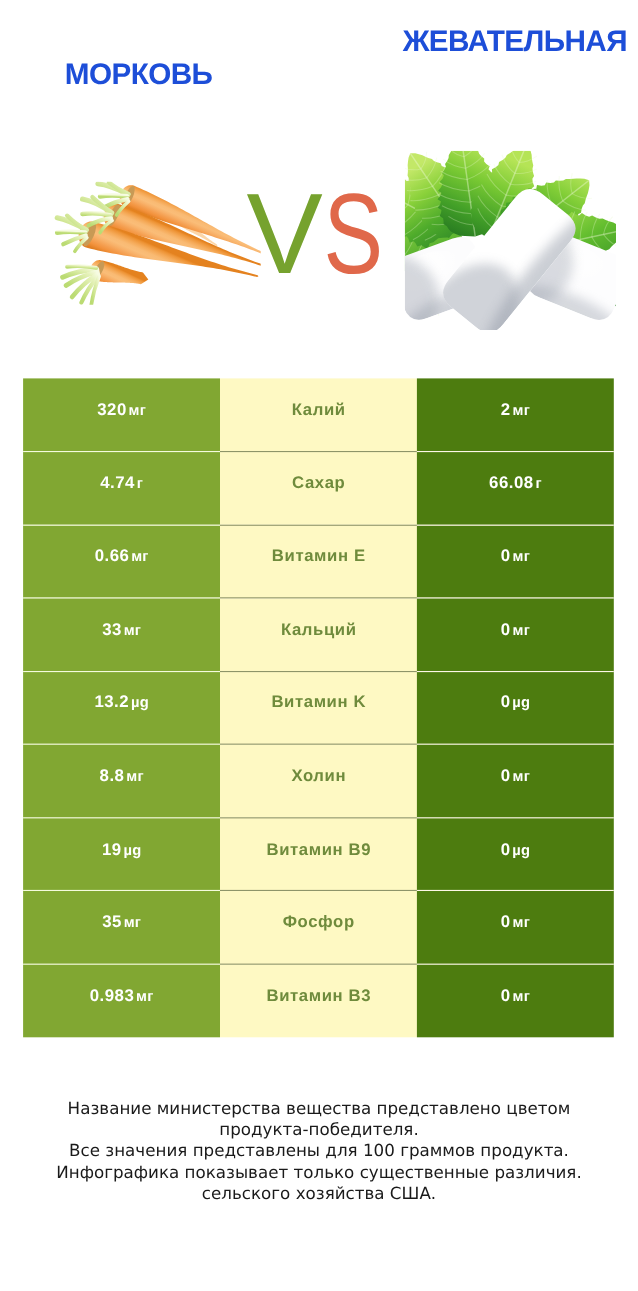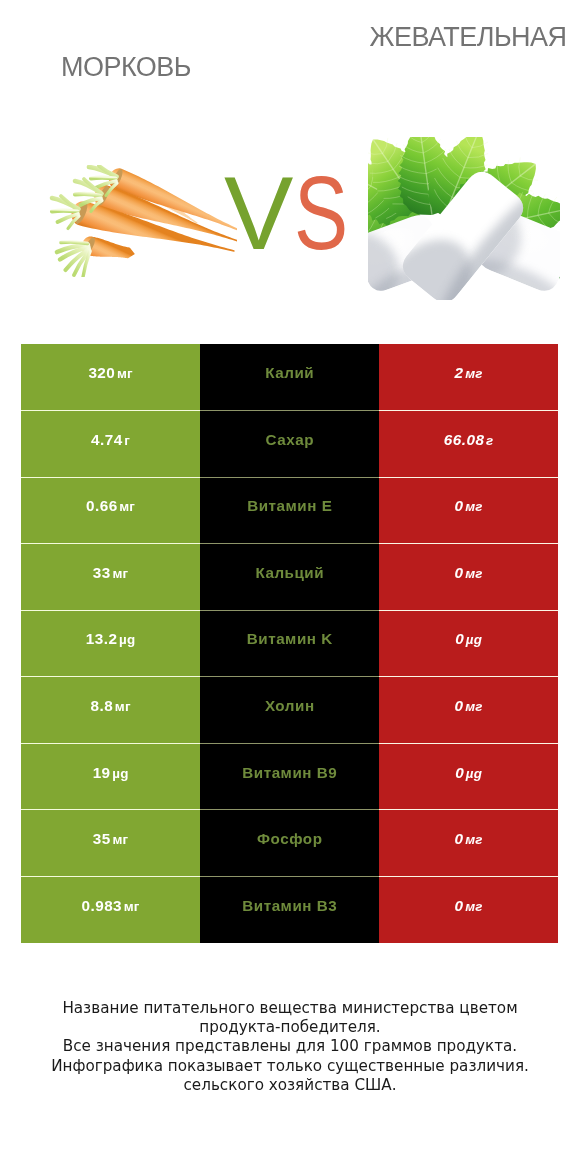--- a/index.html
+++ b/index.html
@@ -1,42 +1,42 @@
 <!DOCTYPE html>
 <html><head>
 <meta charset="utf-8">
 <title>infographic</title>
 <style>
   html,body{margin:0;padding:0;background:#fff;}
   body{width:580px;height:1174px;font-family:"Liberation Sans",sans-serif;-webkit-font-smoothing:antialiased;}
   .page{position:relative;width:580px;height:1174px;background:#fff;overflow:hidden;}
 
   
-  .title{position:absolute;text-align:center;color:#737373;font-weight:400;font-size:27px;line-height:29.5px;letter-spacing:-0.55px;white-space:pre;}
+  .title{position:absolute;text-align:center;color:#1d4ed8;font-weight:700;font-size:27px;line-height:29.5px;letter-spacing:-0.55px;white-space:pre;}
   .title-left{left:26px;top:53px;width:200px;}
   .title-right{left:355px;top:23px;width:226px;}
   .title-right .l2{display:block;margin-left:-27px;}
 
   
   .hero{position:absolute;overflow:hidden;}
   .hero-left{left:47px;top:165px;width:190px;height:112px;}
   .hero-right{left:368px;top:137px;width:192px;height:163px;}
 
   
   .vs{position:absolute;left:224px;top:173px;height:80px;font-size:104px;line-height:80px;font-weight:400;white-space:pre;}
   .vs-v{color:#76a22e;display:inline-block;}
   .vs-s{color:#e0684a;display:inline-block;transform:scaleX(0.78);transform-origin:left center;margin-left:1px;}
 
   
   table.cmp{position:absolute;left:21px;top:344px;width:537px;height:599px;border-collapse:collapse;table-layout:fixed;}
   table.cmp td{padding:0;height:59px;text-align:center;vertical-align:middle;width:179px;}
   table.cmp tr{height:59.9px;}
   .cell.left{background:#81a732;color:#ffffff;}
-  .cell.right{background:#b91c1c;color:#ffffff;font-style:italic;}
-  .cell.mid{background:#000000;}
+  .cell.right{background:#4d7c0f;color:#ffffff;}
+  .cell.mid{background:#fef9c3;}
   tr + tr .cell.left{border-top:1px solid #f4fbdc;}
   tr + tr .cell.right{border-top:1px solid #fdf7e6;}
   tr + tr .cell.mid{border-top:1px solid #8e9569;}
   .num{font-size:15.3px;font-weight:700;letter-spacing:0.45px;margin-right:-0.45px;position:relative;top:-4px;display:inline-block;}
   .unit{font-size:13.4px;font-weight:700;margin-left:2.1px;margin-right:-0.2px;letter-spacing:0.2px;position:relative;top:-4px;display:inline-block;}
   .nut{font-size:15.2px;font-weight:700;color:#6f8b3c;letter-spacing:0.55px;margin-right:-0.55px;position:relative;top:-4px;display:inline-block;}
 
   
   .footer{position:absolute;left:0px;top:999px;width:580px;text-align:center;color:#1a1a1a;}
   .fline{font-family:"DejaVu Sans",sans-serif;font-size:15.2px;line-height:19.2px;white-space:pre;}
@@ -550,20 +550,20 @@
   </tr>
   <tr>
    <td class="cell left"><span class="num">0.983</span><span class="unit">мг</span></td>
    <td class="cell mid"><span class="nut">Витамин B3</span></td>
    <td class="cell right"><span class="num">0</span><span class="unit">мг</span></td>
   </tr>
   </tbody>
  </table>
 
  <div class="footer">
-  <div class="fline">Название питательного вещества министерства цветом</div>
+  <div class="fline">Название министерства вещества представлено цветом</div>
   <div class="fline">продукта-победителя.</div>
   <div class="fline">Все значения представлены для 100 граммов продукта.</div>
   <div class="fline">Инфографика показывает только существенные различия.</div>
   <div class="fline">сельского хозяйства США.</div>
  </div>
 
 </div>
 
 </body></html>

